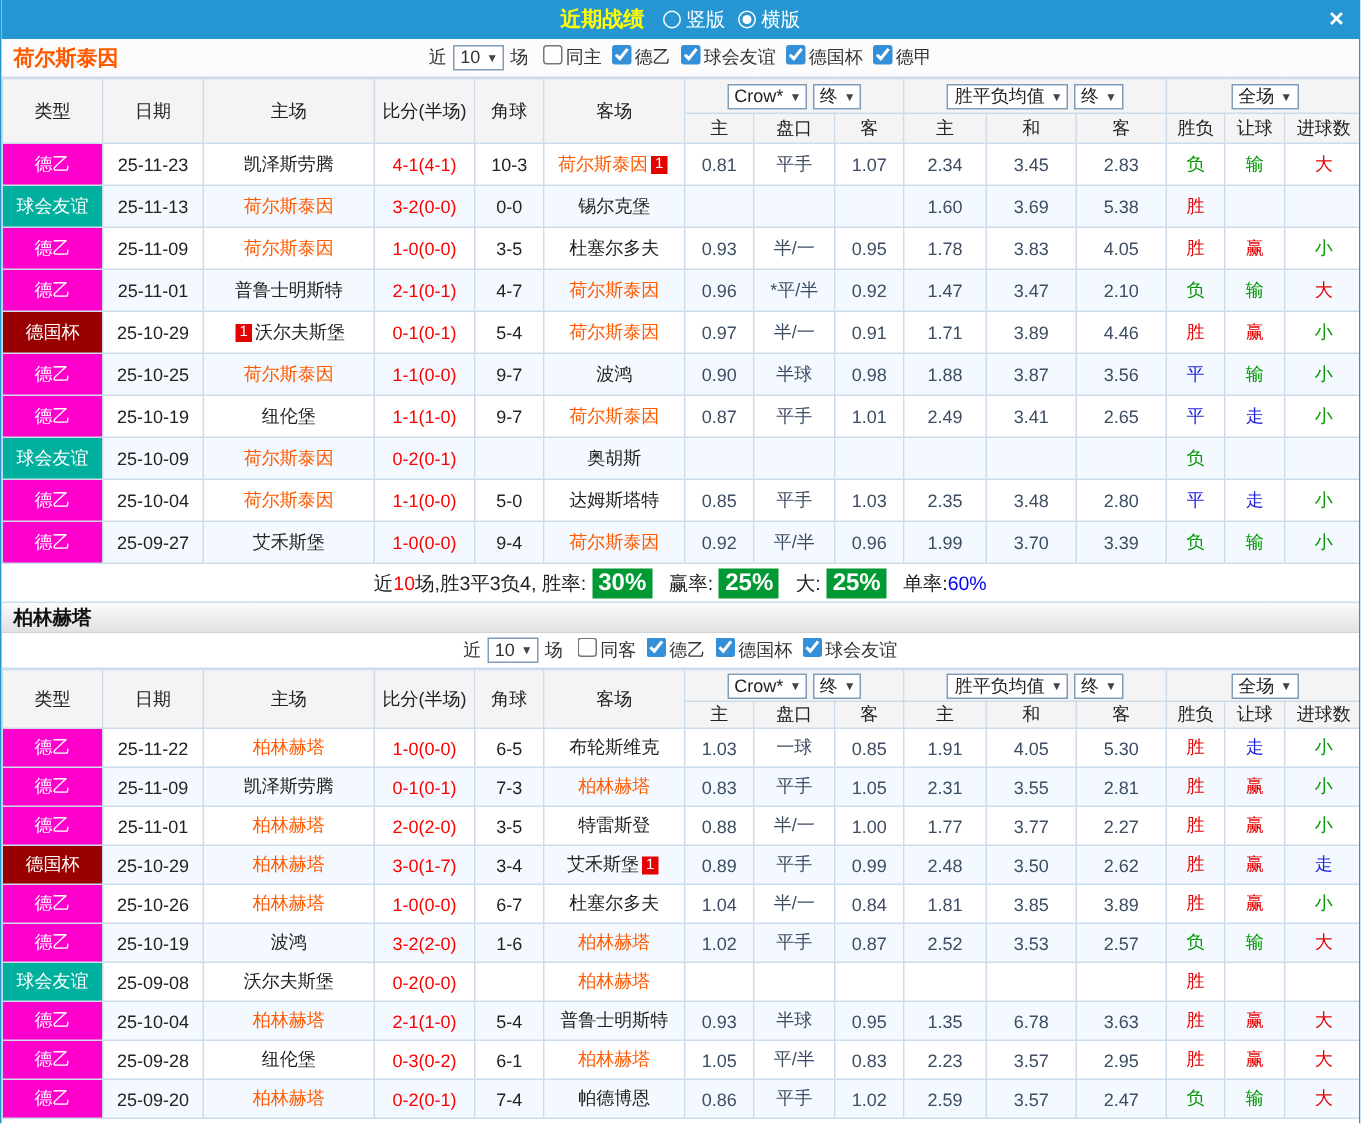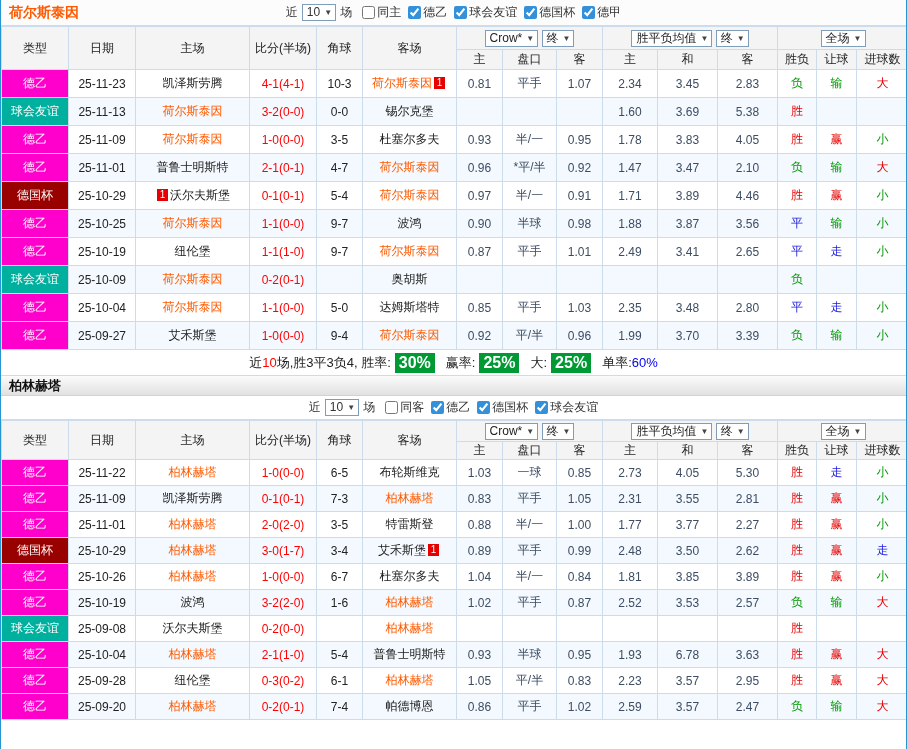--- a/index.html
+++ b/index.html
@@ -23,21 +23,21 @@
   .teambar1 { height:26px; position:relative; display:flex; align-items:center; justify-content:center;
               background:#fcfcfc; border-bottom:1px solid var(--border); }
   .team1 { position:absolute; left:8px; color:var(--featured); font-weight:bold; font-size:14px; }
   .teambar2 { height:20px; background:linear-gradient(#fbfbfb,#e1e1e1); border-bottom:1px solid #d2d2d2;
               display:flex; align-items:center; padding-left:8px; }
   .team2 { font-weight:bold; font-size:13px; color:#111; }
   .filterbar2 { height:24px; display:flex; align-items:center; justify-content:center;
                 border-bottom:1px solid var(--border); }
   .filters { display:flex; align-items:center; gap:4px; font-size:12px; color:#333; }
   .checks { display:inline-flex; align-items:center; gap:7px; margin-left:6px; }
-  .chk { display:inline-flex; align-items:center; gap:2px; cursor:pointer; }
+  .chk { display:inline-flex; align-items:flex-start; gap:2px; cursor:pointer; }
   .chk input { width:13px; height:13px; margin:0; accent-color:#3390d9; cursor:pointer; }
 
   
   .dd { display:inline-flex; align-items:center; border:1px solid #7f9db9; background:#fff; height:17px;
         padding:0 3px 0 4px; font-size:12px; cursor:pointer; line-height:15px; }
   .dd .arr { font-size:8px; margin-left:4px; color:#444; }
 
   
   table.grid { width:100%; border-collapse:collapse; table-layout:fixed; }
   .grid th, .grid td { border:1px solid var(--border); text-align:center; overflow:hidden;
@@ -70,20 +70,32 @@
   .summary .cnt { color:var(--score-red); }
   .summary .lbl { margin-left:7px; }
   .pct { background:var(--badge-green); color:#fff; padding:1px 4px; font-size:16px; font-weight:bold; margin:0 4px; }
   .summary .single { color:var(--single-blue); }
 </style>
 </head>
 <body>
 
 <div class="app">
 
+  <div class="topbar">
+    <span class="title">近期战绩</span>
+    <span class="radio-opt">
+      <span class="rdo"></span>
+      <span>竖版</span>
+    </span>
+    <span class="radio-opt">
+      <span class="rdo on"></span>
+      <span>横版</span>
+    </span>
+    <span class="close">×</span>
+  </div>
 
   <div class="section">
     <div class="teambar1">
       <span class="team1">荷尔斯泰因</span>
       <div class="filters">
         <span>近</span>
         <span class="dd">
             <span>10</span>
             <span class="arr">▼</span>
           </span>
@@ -468,21 +480,21 @@
           <tr>
             <td class="type bg-de2">德乙</td>
             <td class="date">25-11-22</td>
             <td class="team"><span class="nm feat">柏林赫塔</span></td>
             <td class="score">1-0(0-0)</td>
             <td class="corner">6-5</td>
             <td class="team"><span class="nm">布轮斯维克</span></td>
             <td class="odds">1.03</td>
             <td class="odds">一球</td>
             <td class="odds">0.85</td>
-            <td class="odds">2.73</td>
+            <td class="odds">1.91</td>
             <td class="odds">4.05</td>
             <td class="odds">5.30</td>
             <td class="res c-red">胜</td>
             <td class="res c-blue">走</td>
             <td class="res c-green">小</td>
           </tr>
           <tr>
             <td class="type bg-de2">德乙</td>
             <td class="date">25-11-09</td>
             <td class="team"><span class="nm">凯泽斯劳腾</span></td>
@@ -587,21 +599,21 @@
           <tr>
             <td class="type bg-de2">德乙</td>
             <td class="date">25-10-04</td>
             <td class="team"><span class="nm feat">柏林赫塔</span></td>
             <td class="score">2-1(1-0)</td>
             <td class="corner">5-4</td>
             <td class="team"><span class="nm">普鲁士明斯特</span></td>
             <td class="odds">0.93</td>
             <td class="odds">半球</td>
             <td class="odds">0.95</td>
-            <td class="odds">1.93</td>
+            <td class="odds">1.35</td>
             <td class="odds">6.78</td>
             <td class="odds">3.63</td>
             <td class="res c-red">胜</td>
             <td class="res c-red">赢</td>
             <td class="res c-red">大</td>
           </tr>
           <tr>
             <td class="type bg-de2">德乙</td>
             <td class="date">25-09-28</td>
             <td class="team"><span class="nm">纽伦堡</span></td>

